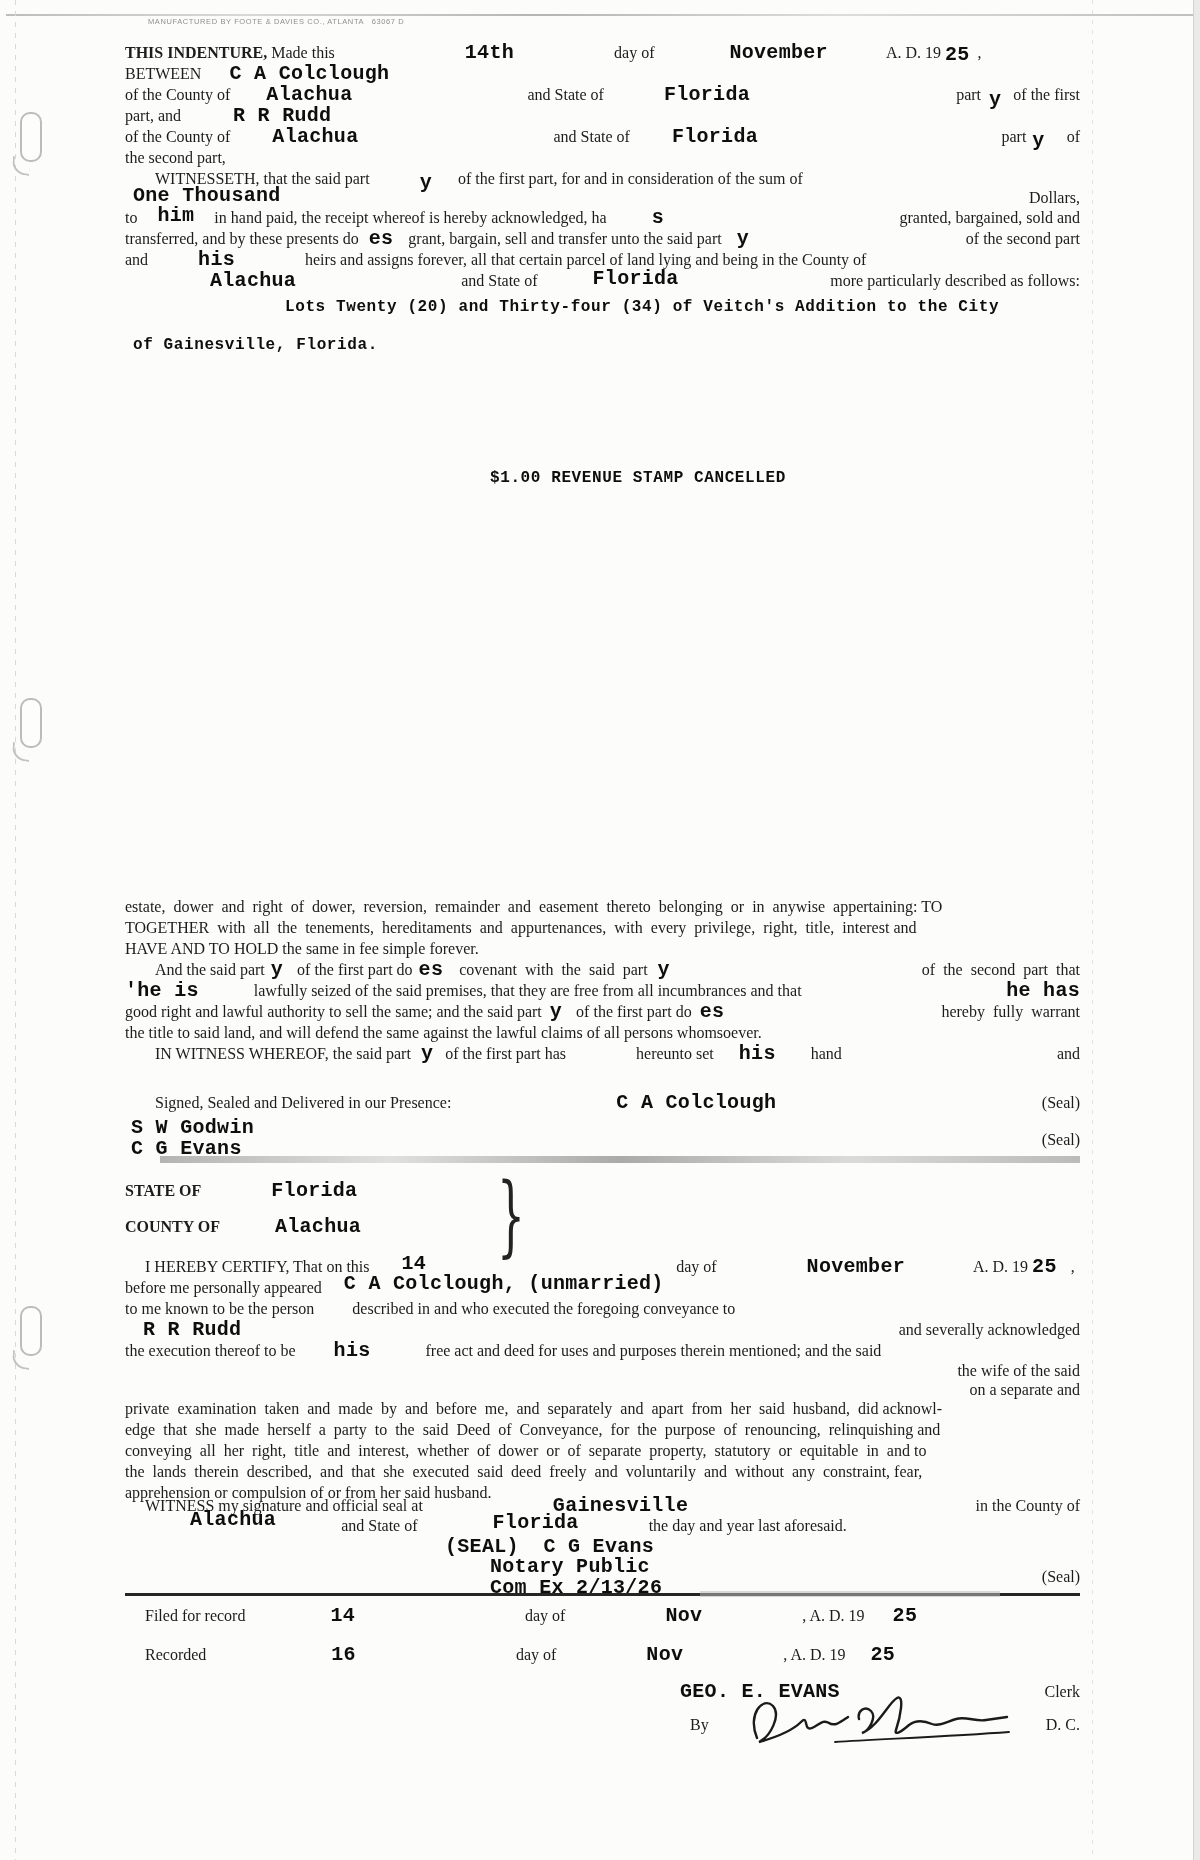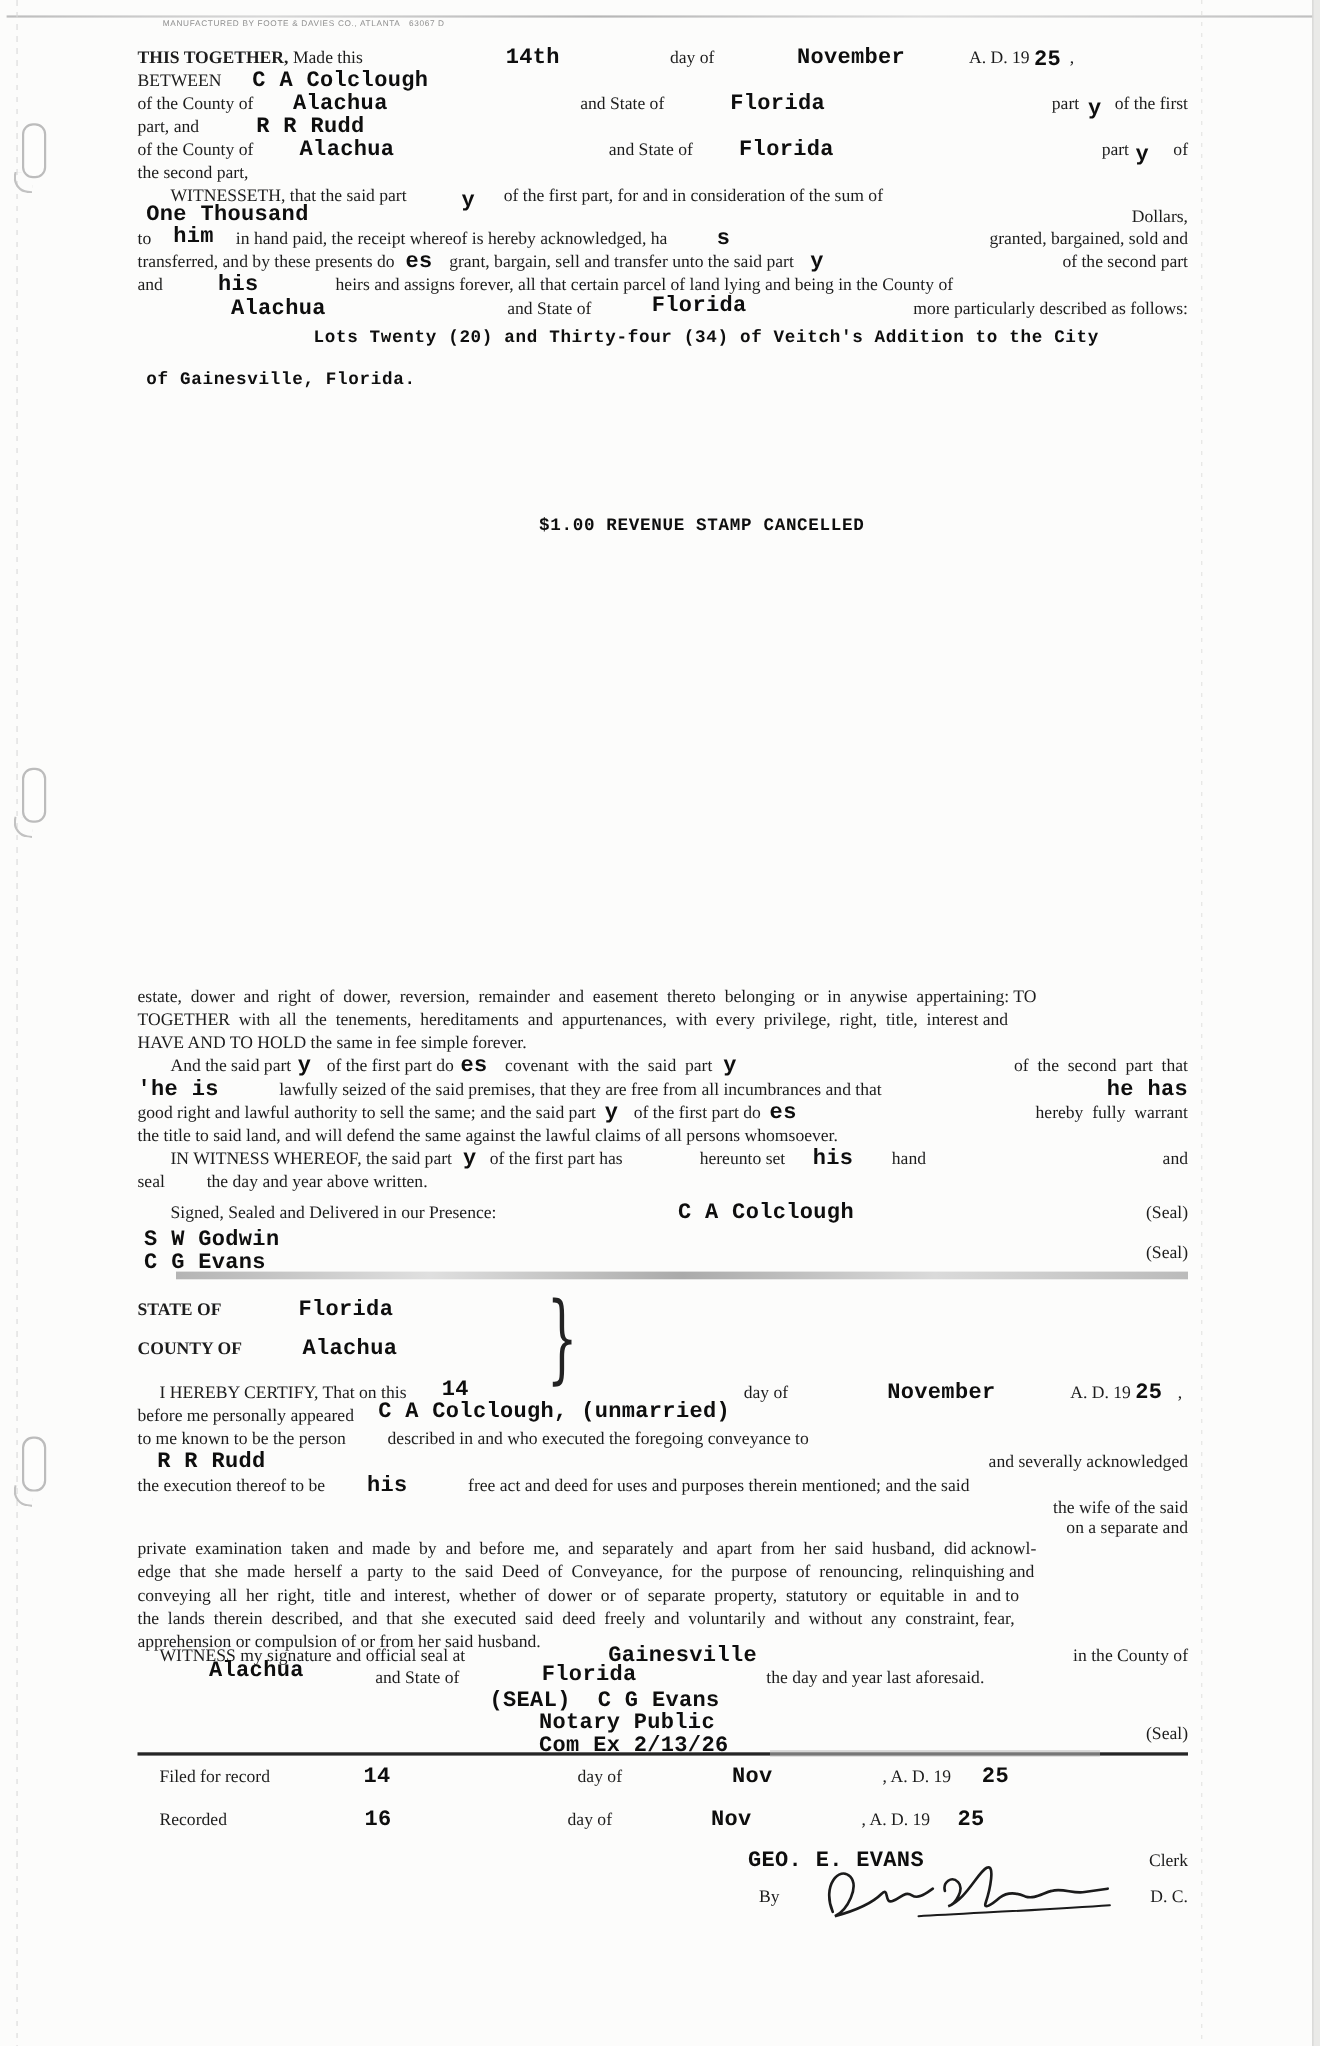--- a/index.html
+++ b/index.html
@@ -44,21 +44,21 @@
   <div class="mfr">MANUFACTURED BY FOOTE &amp; DAVIES CO., ATLANTA   63067 D</div>
   <div class="edge-left"></div>
   <div class="edge-right-dash"></div>
   <div class="edge-right-band"></div>
   <div class="hole" style="top:112px;"></div>
   <div class="hole" style="top:698px;"></div>
   <div class="hole" style="top:1306px;"></div>
 
   <div class="sec" style="top:42px;">
     <div class="line">
-        <span class="sf b">THIS TOGETHER,</span>
+        <span class="sf b">THIS INDENTURE,</span>
         <span class="sf"> Made this</span>
         <span class="st" style="margin-left: 130px;">14th</span>
         <span class="sf" style="margin-left: 100px;">day of</span>
         <span class="st" style="margin-left: 75px;">November</span>
         <span class="sf" style="margin-left: 58px;">A. D. 19</span>
         <span class="st" style="margin-left: 4px; position: relative; top: 2px;">25</span>
         <span class="sf" style="margin-left: 4px;"> ,</span>
       </div>
     <div class="line">
         <span class="sf">BETWEEN</span>
@@ -180,24 +180,20 @@
       </div>
     <div class="line">
         <span class="sf" style="margin-left: 30px;">IN WITNESS WHEREOF, the said part</span>
         <span class="st" style="margin-left: 10px;">y</span>
         <span class="sf" style="margin-left: 12px;">of the first part has</span>
         <span class="sf" style="margin-left: 70px;">hereunto set</span>
         <span class="st" style="margin-left: 25px;">his</span>
         <span class="sf" style="margin-left: 35px;">hand</span>
         <span class="sp"></span>
         <span class="sf">and</span>
-      </div>
-    <div class="line">
-        <span class="sf">seal</span>
-        <span class="sf" style="margin-left: 38px;">the day and year above written.</span>
       </div>
   </div>
 
   <div class="sec" style="top:1092px;">
     <div class="line">
         <span class="sf" style="margin-left: 30px;">Signed, Sealed and Delivered in our Presence:</span>
         <span class="st" style="margin-left: 165px;">C A Colclough</span>
         <span class="sp"></span>
         <span class="sf">(Seal)</span>
       </div>
@@ -279,21 +275,21 @@
     <div class="line">
         <span class="sf" style="margin-left: 20px;">WITNESS my signature and official seal at</span>
         <span class="st" style="margin-left: 130px;">Gainesville</span>
         <span class="sp"></span>
         <span class="sf">in the County of</span>
       </div>
     <div class="line" style="line-height:20px;">
         <span class="st" style="margin-left: 65px; position: relative; top: -6px;">Alachua</span>
         <span class="sf" style="margin-left: 65px;">and State of</span>
         <span class="st" style="margin-left: 75px; position: relative; top: -3px;">Florida</span>
-        <span class="sf" style="margin-left: 118px;">the day and year last aforesaid.</span>
+        <span class="sf" style="margin-left: 70px;">the day and year last aforesaid.</span>
       </div>
     <div class="line" style="line-height:19px;">
         <span class="st" style="margin-left: 320px;">(SEAL)  C G Evans</span>
       </div>
     <div class="line" style="line-height:18px;">
         <span class="st" style="margin-left: 365px;">Notary Public</span>
         <span class="sp"></span>
         <span class="sf" style="position: relative; top: 10px;">(Seal)</span>
       </div>
     <div class="line" style="line-height:18px;">

